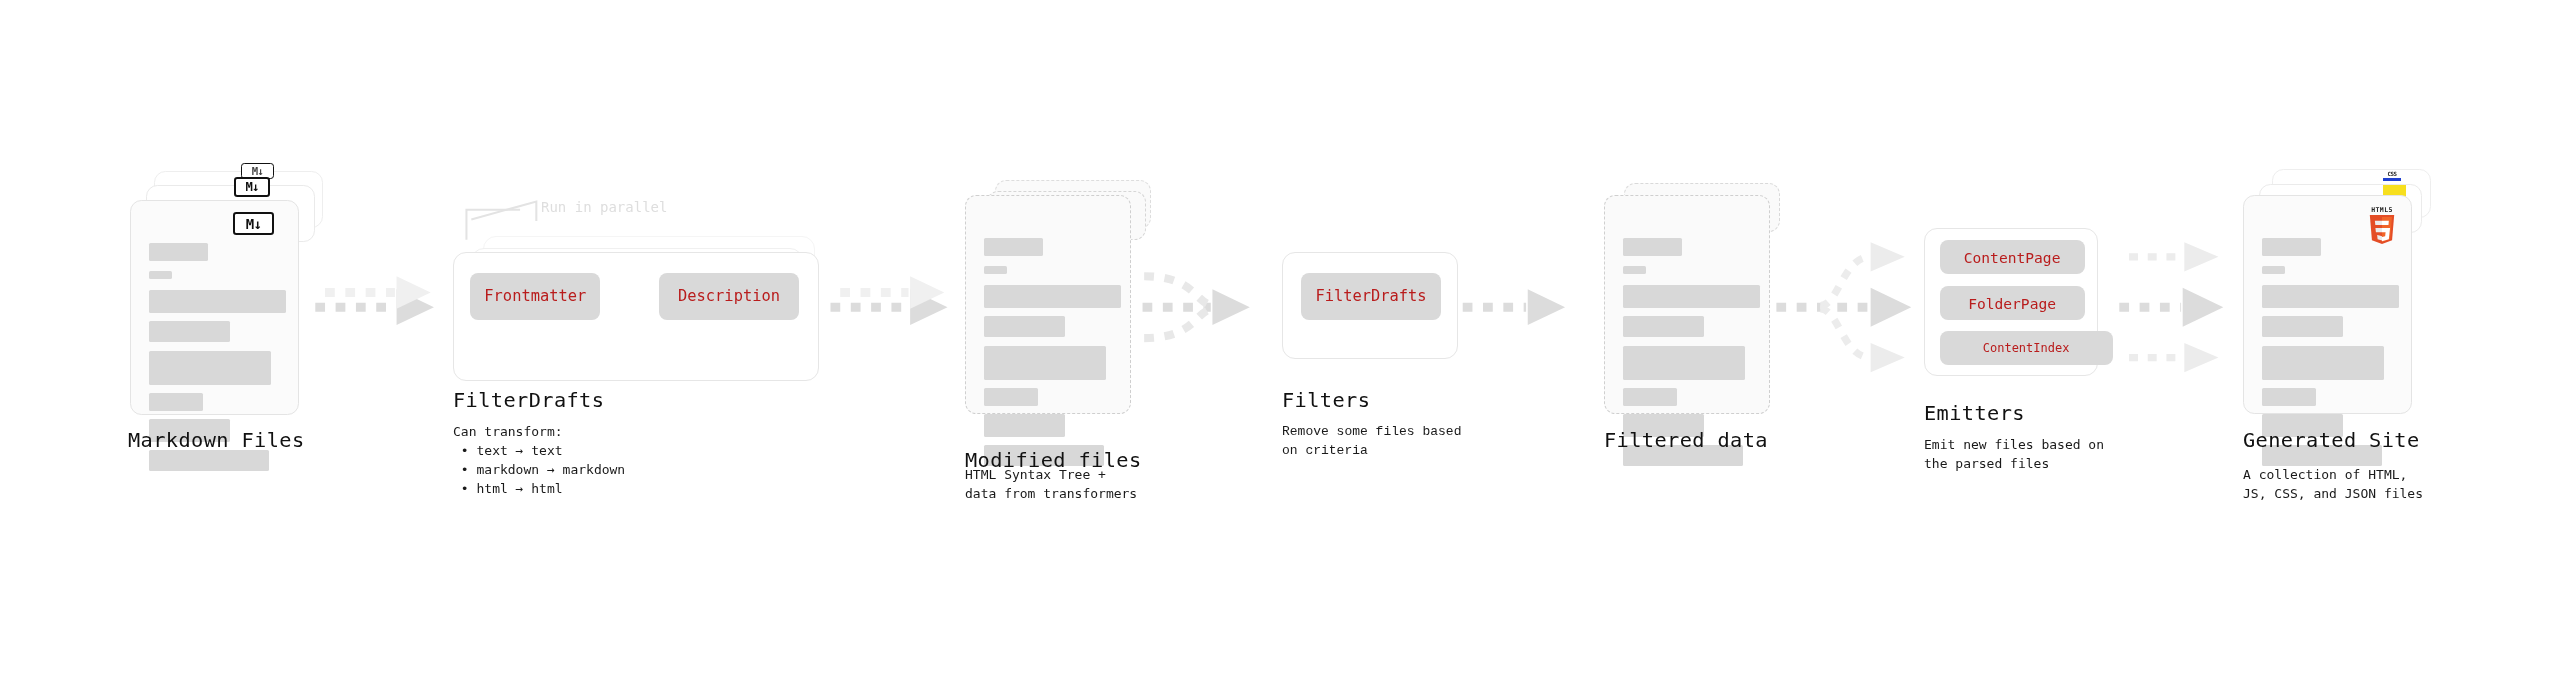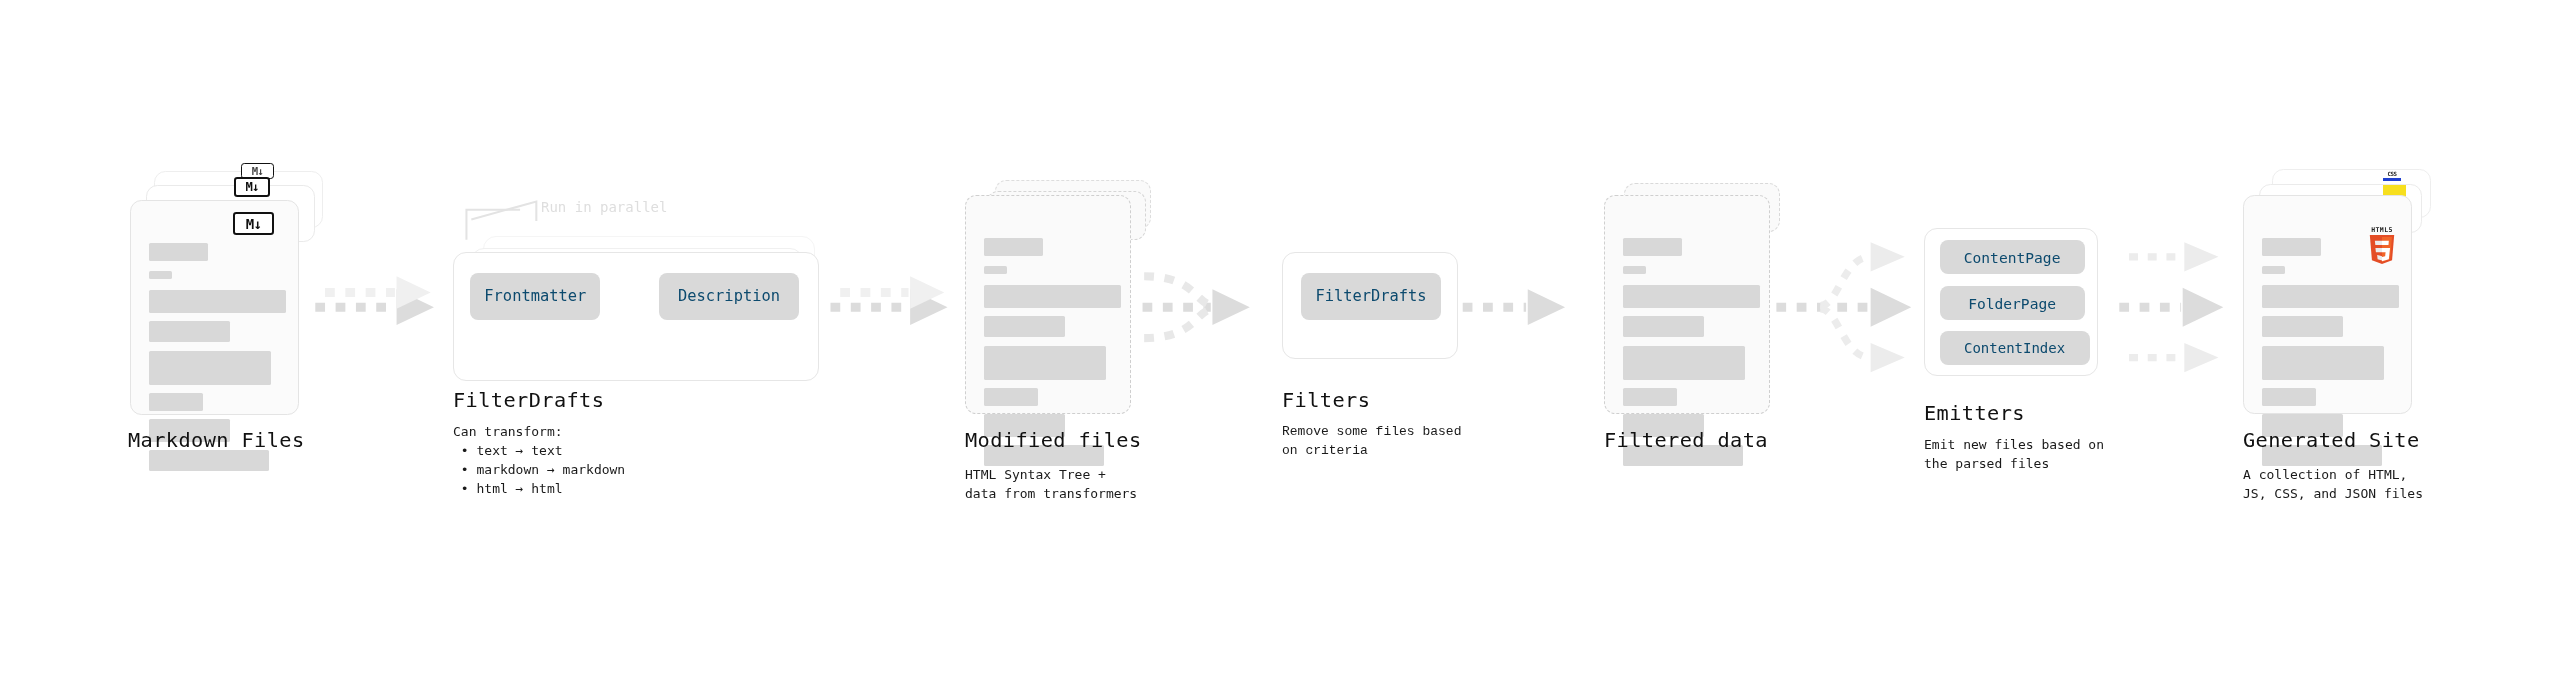--- a/index.html
+++ b/index.html
@@ -53,21 +53,21 @@
     background:#ffffff;
   }
   .panel.l2 { border-color:#f0f0f0; }
   .panel.l3 { border-color:#f5f5f5; }
 
   .chip {
     position:absolute;
     background:#d9d9d9;
     border-radius:8.1px;
     display:flex; align-items:center; justify-content:center;
-    font-size:15.4px; color:#0c4a6e; white-space:nowrap;
+    font-size:15.4px; color:#b91c1c; white-space:nowrap;
   }
   .chip.f2 { background:#ececec; color:transparent; }
   .chip.f3 { background:#f4f4f4; color:transparent; }
 
   svg.ovl { position:absolute; left:0; top:0; width:2576px; height:681px; pointer-events:none; }
 
   
   .mdbadge {
     position:absolute;
     border:2.4px solid #111;
@@ -76,21 +76,21 @@
     display:flex; align-items:center; justify-content:center;
     font-weight:bold; font-size:14px; color:#111; letter-spacing:-0.8px;
   }
 
   .cssbadge { position:absolute; background:#fff; display:flex; flex-direction:column; align-items:center; }
   .cssbadge .t { font-size:5.7px; font-weight:bold; color:#222; letter-spacing:-0.4px; line-height:5.7px;}
   .cssbadge .b { width:18px; height:3.3px; background:#2040d0; }
   .jsbadge { position:absolute; background:#f7df1e; }
 
   .h5 { position:absolute; width:28px; }
-  .h5 .cap { font-size:6.5px; font-weight:bold; color:#222; text-align:center; letter-spacing:0.4px; line-height:7.3px;margin-top:20px;}
+  .h5 .cap { font-size:6.5px; font-weight:bold; color:#222; text-align:center; letter-spacing:0.4px; line-height:7.3px;}
 </style>
 </head>
 <body>
 
 <div class="stage">
 
   <svg class="ovl" viewBox="0 0 3170 838">
     <defs>
       <marker id="ah" markerWidth="10" markerHeight="10" refX="1" refY="5" orient="auto">
         <path d="M0,0 L10,5 L0,10 z" fill="#dcdcdc"></path>
@@ -212,21 +212,21 @@
       <div class="skel" style="left:18px; top:42px; width:59px; height:18px;"></div>
       <div class="skel" style="left:18px; top:70px; width:23px; height:8.1px;"></div>
       <div class="skel" style="left:18px; top:89px; width:137px; height:23px;"></div>
       <div class="skel" style="left:18px; top:120px; width:81px; height:21px;"></div>
       <div class="skel" style="left:18px; top:150px; width:122px; height:34px;"></div>
       <div class="skel" style="left:18px; top:192px; width:54px; height:18px;"></div>
       <div class="skel" style="left:18px; top:218px; width:81px; height:23px;"></div>
       <div class="skel" style="left:18px; top:249px; width:120px; height:21px;"></div>
     </div>
 
-    <div class="title" style="left:965px; top:428px;text-align:right;">Modified files</div>
+    <div class="title" style="left:965px; top:448px;text-align:right;">Modified files</div>
     <div class="sub" style="left:965px; top:466px;">HTML Syntax Tree +
 data from transformers</div>
   </div>
 
   <div>
     <div class="panel" style="left:1282px; top:252px; width:176px; height:107px;">
       <div class="chip" style="left:18px; top:19.5px; width:140px; height:47px;">FilterDrafts</div>
     </div>
     <div class="title" style="left:1282px; top:388px;">Filters</div>
     <div class="sub" style="left:1282px; top:423px;font-family:Liberation Mono, monospace;">Remove some files based
@@ -245,21 +245,21 @@
       <div class="skel" style="left:18px; top:218px; width:81px; height:23px;"></div>
       <div class="skel" style="left:18px; top:249px; width:120px; height:21px;"></div>
     </div>
     <div class="title" style="left:1604px; top:428px;">Filtered data</div>
   </div>
 
   <div>
     <div class="panel" style="left:1924px; top:228px; width:174px; height:148px;">
       <div class="chip" style="left:14.6px; top:11.4px; width:145px; height:34px; font-size:14.6px;">ContentPage</div>
       <div class="chip" style="left:14.6px; top:57px; width:145px; height:34px; font-size:14.6px;">FolderPage</div>
-      <div class="chip" style="left:14.6px; top:102px; width:150px; height:34px; font-size:14px;">ContentIndex</div>
+      <div class="chip" style="left:14.6px; top:102px; width:173px; height:34px; font-size:12px;">ContentIndex</div>
     </div>
     <div class="title" style="left:1924px; top:401px;">Emitters</div>
     <div class="sub" style="left:1924px; top:436px;">Emit new files based on
 the parsed files</div>
   </div>
 
   <div>
     <div class="doccard ghost" style="left:2272px; top:169px; width:159px; height:49px; border-color:#eeeeee;"></div>
     <div class="cssbadge" style="left:2383px; top:172px;">
       <div class="t">CSS</div>

